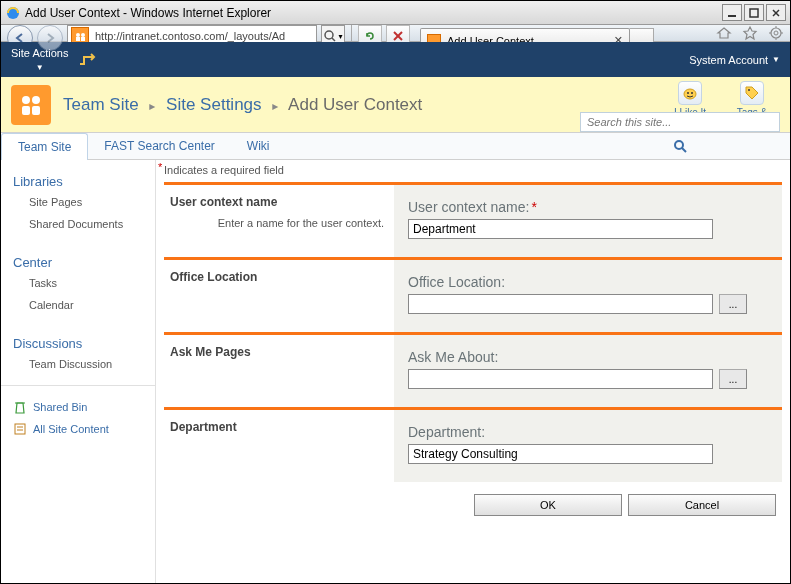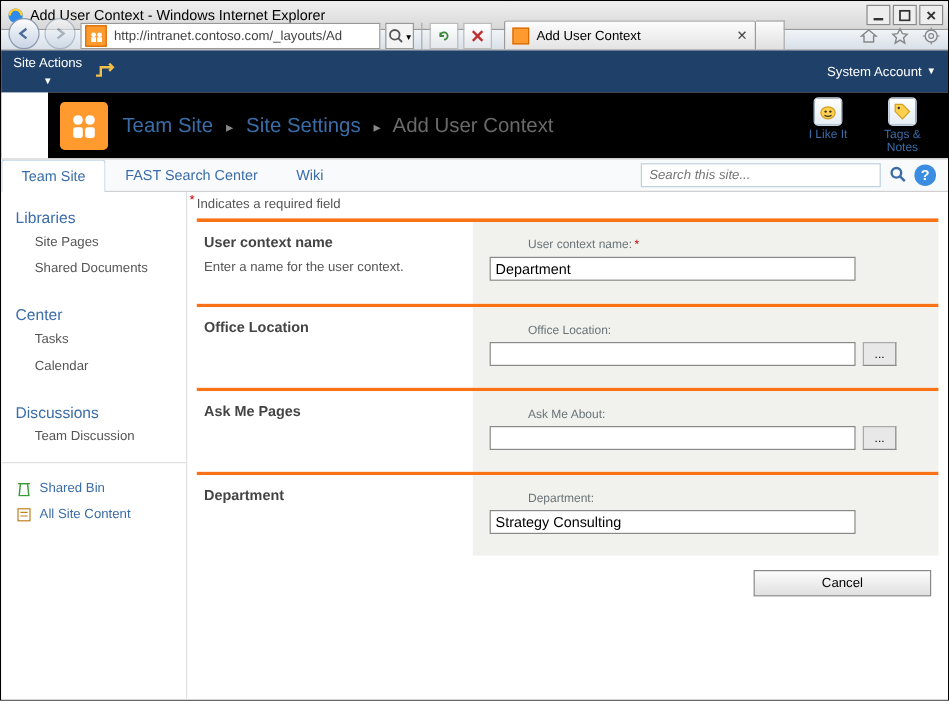--- a/index.html
+++ b/index.html
@@ -5,70 +5,70 @@
   * { box-sizing: border-box; }
   body { margin:0; padding:0; font-family: Tahoma, Verdana, sans-serif; font-size:11px; background:#fff;}
   .window { width:791px; height:584px; border:1px solid #000; background:#fff; display:flex; flex-direction:column;}
   
   .titlebar { height:24px; background:linear-gradient(#f0f0f0,#d8d8d8); border-bottom:1px solid #999; display:flex; align-items:center; padding:0 4px; }
   .titlebar .ie-icon { width:16px; height:16px; margin-right:4px; }
   .titlebar .title { flex:1; font-size:12px; color:#000; font-weight:normal;}
   .win-btn-group { display:flex; }
   .win-btn { width:20px; height:17px; background:#eee; border:1px solid #888; margin-left:2px; display:flex; align-items:center; justify-content:center; cursor:default;}
   
-  .navbar { height:17px; background:linear-gradient(#f0f4f8,#d8e0e8); border-bottom:1px solid #aaa; display:flex; align-items:flex-end; padding:0 6px; gap:4px;}
+  .navbar { height:17px; background:linear-gradient(#f0f4f8,#d8e0e8); border-bottom:1px solid #aaa; display:flex; align-items:flex-start; padding:0 6px; gap:4px;}
   .nav-round { width:26px; height:26px; border-radius:50%; background:linear-gradient(#fcfcfc,#c8d4e4); border:1px solid #8a9ab0; display:flex; align-items:center; justify-content:center;}
   .addr-wrap { flex:0 0 250px; height:22px; background:#fff; border:1px solid #999; display:flex; align-items:center;}
   .addr-icon { width:18px; height:18px; background:#ff9a2e; margin:0 3px; border:1px solid #d66a00; display:flex; align-items:center; justify-content:center;}
   .addr { flex:1; font-size:11px; color:#444; padding:0 3px; overflow:hidden; white-space:nowrap;}
   .search-nav { width:24px; height:22px; border:1px solid #999; background:#f4f4f4; display:flex;align-items:center;justify-content:center;}
   .nav-btn { width:24px; height:22px; border:1px solid #bbb; background:linear-gradient(#fff,#e4e8ec); display:flex;align-items:center;justify-content:center;}
   .tab-strip { flex:1; height:27px; display:flex; align-items:flex-end; margin-left:6px;}
   .tab { height:24px; min-width:210px; background:linear-gradient(#fcfcfc,#e4e4e4); border:1px solid #9a9a9a; border-bottom:none; display:flex;align-items:center; padding:0 6px; font-size:11px; gap:6px; border-radius:2px 2px 0 0;}
   .tab-close { margin-left:auto; font-size:11px; color:#444; cursor:pointer;}
   .newtab { width:24px; height:24px; background:linear-gradient(#fcfcfc,#e0e0e0); border:1px solid #aaa; border-left:none; border-bottom:none;}
   .nav-icons { display:flex; gap:10px; margin-left:12px; color:#555;}
   
   .ribbon { height:35px; background:#1f4169; color:#fff; display:flex; align-items:center; padding:0 10px;}
   .ribbon .site-actions { font-size:11px; display:flex;align-items:center; gap:4px; cursor:pointer;flex-direction:column;}
   .ribbon .spacer { flex:1;}
   .ribbon .sys-account { font-size:11px; display:flex;align-items:center; gap:4px; cursor:pointer;}
   
-  .title-area { height:55px; background:#000000; display:flex; align-items:center; padding:0 10px; border-bottom:0;margin-left:39px;}
+  .title-area { height:55px; background:#fef9c3; display:flex; align-items:center; padding:0 10px; border-bottom:0;}
   .site-icon { width:40px; height:40px; background:#ff9a2e; border-radius:4px; display:flex;align-items:center;justify-content:center;}
   .breadcrumb { margin-left:12px; font-size:17px; color:#507fbb; flex:1;}
   .breadcrumb a { color:#3a6da8; text-decoration:none;}
   .breadcrumb .sep { color:#888; margin:0 6px; font-size:12px;}
   .breadcrumb .current { color:#6a6a6a;}
   .social { display:flex; gap:14px; margin-right:4px;}
   .social-item { text-align:center; font-size:10px; color:#3a6da8; width:48px; cursor:pointer;}
   .social-item .sicon { width:24px;height:24px;margin:0 auto 2px;border:1px solid #c4d4e4; background:linear-gradient(#fff,#e4ecf4); border-radius:4px; display:flex;align-items:center;justify-content:center;}
   
   .topnav { height:28px; border-top:1px solid #d0d0d0; border-bottom:1px solid #d0d0d0; display:flex; align-items:center; background:#f8fafc;}
   .topnav .tn-item { padding:0 16px; height:28px; display:flex;align-items:center; font-size:12px; color:#3a6da8; cursor:pointer; border-right:0;}
   .topnav .tn-item.active { background:#fff; border:1px solid #c0d4e8; border-bottom:1px solid #fff; border-radius:3px 3px 0 0; margin-bottom:-1px;}
-  .topnav .search-wrap { margin-left:auto; display:flex; align-items:center; gap:6px; padding-right:10px;}
+  .topnav .search-wrap { margin-left:auto; display:flex; align-items:center; gap:6px; padding-right:10px;flex-direction:column;}
   .topnav .search-box { width:200px; height:20px; border:1px solid #c0d0dc; background:#fff; padding:0 6px; font-style:italic; color:#888; font-size:11px;}
   .help-circle { width:18px;height:18px;border-radius:50%;background:#3a8de0;color:#fff;display:flex;align-items:center;justify-content:center;font-weight:bold;font-size:12px;}
   
   .body { flex:1; display:flex; background:#fff; overflow:hidden;}
   .leftnav { width:155px; border-right:1px solid #e0e0e0; padding:8px 0; font-size:12px;}
   .leftnav .ln-head { color:#3a6da8; font-size:13px; padding:6px 12px 2px;}
   .leftnav .ln-item { color:#555; padding:5px 28px; cursor:pointer; font-size:11px;}
   .leftnav .ln-sep { height:1px; background:#e0e0e0; margin:10px 0;}
   .leftnav .ln-icon-item { display:flex; align-items:center; gap:6px; padding:4px 12px; color:#3a6da8; font-size:11px; cursor:pointer;}
   .content { flex:1; display:flex; flex-direction:column; overflow:hidden;}
   .required-hint { color:#555; padding:0 0 6px 0; position:relative;}
   .required-hint .star { color:#c00; position:absolute; left:-6px; top:-3px;}
   .section { display:flex; border-top:3px solid #f97316; }
   .section .left { width:230px; padding:10px 10px 24px 6px; background:#fff;}
   .section .left .s-title { font-weight:bold; color:#444; font-size:12px;}
-  .section .left .s-desc { color:#555; margin-top:8px; font-size:11px;}
+  .section .left .s-desc { color:#555; margin-top:8px; font-size:11px;text-align:right;}
   .section .right { flex:1; background:#f1f1ed; padding:14px 14px 18px 14px;}
-  .section .right .f-label { font-size:10px; color:#6a7478; margin-bottom:4px;margin-left:32px;}
+  .section .right .f-label { font-size:14px; color:#6a7478; margin-bottom:4px;}
   .section .right .f-label .req { color:#c00; margin-left:2px;}
   .section .right input[type=text] { width:305px; height:20px; border:1px solid #888; background:#fff; padding:0 4px; font-size:12px;}
   .section .right .row { display:flex; align-items:center; gap:6px;}
   .section .right .browse { width:28px; height:20px; border:1px solid #888; border-top-color:#aaa; border-left-color:#aaa; background:#e8e8e8; display:flex;align-items:center;justify-content:center; cursor:pointer; font-size:10px;}
   .content-inner { padding:4px 8px 0 8px;}
   .button-row { padding:12px 14px; display:flex; justify-content:flex-end; gap:6px;}
   .btn { width:148px; height:22px; border:1px solid #888; background:linear-gradient(#fcfcfc,#e0e0e0); font-size:11px; cursor:pointer;}
   .tri { font-size:8px;}
 </style>
 </head>
@@ -319,18 +319,19 @@
           <div class="s-title">Department</div>
         </div>
         <div class="right">
           <div class="f-label">Department:</div>
           <input type="text" value="Strategy Consulting" style="">
         </div>
       </div>
       </div>
 
       <div class="button-row">
+        <button class="btn">OK</button>
         <button class="btn">Cancel</button>
       </div>
     </div>
   </div>
 
 </div>
 
 </body></html>

